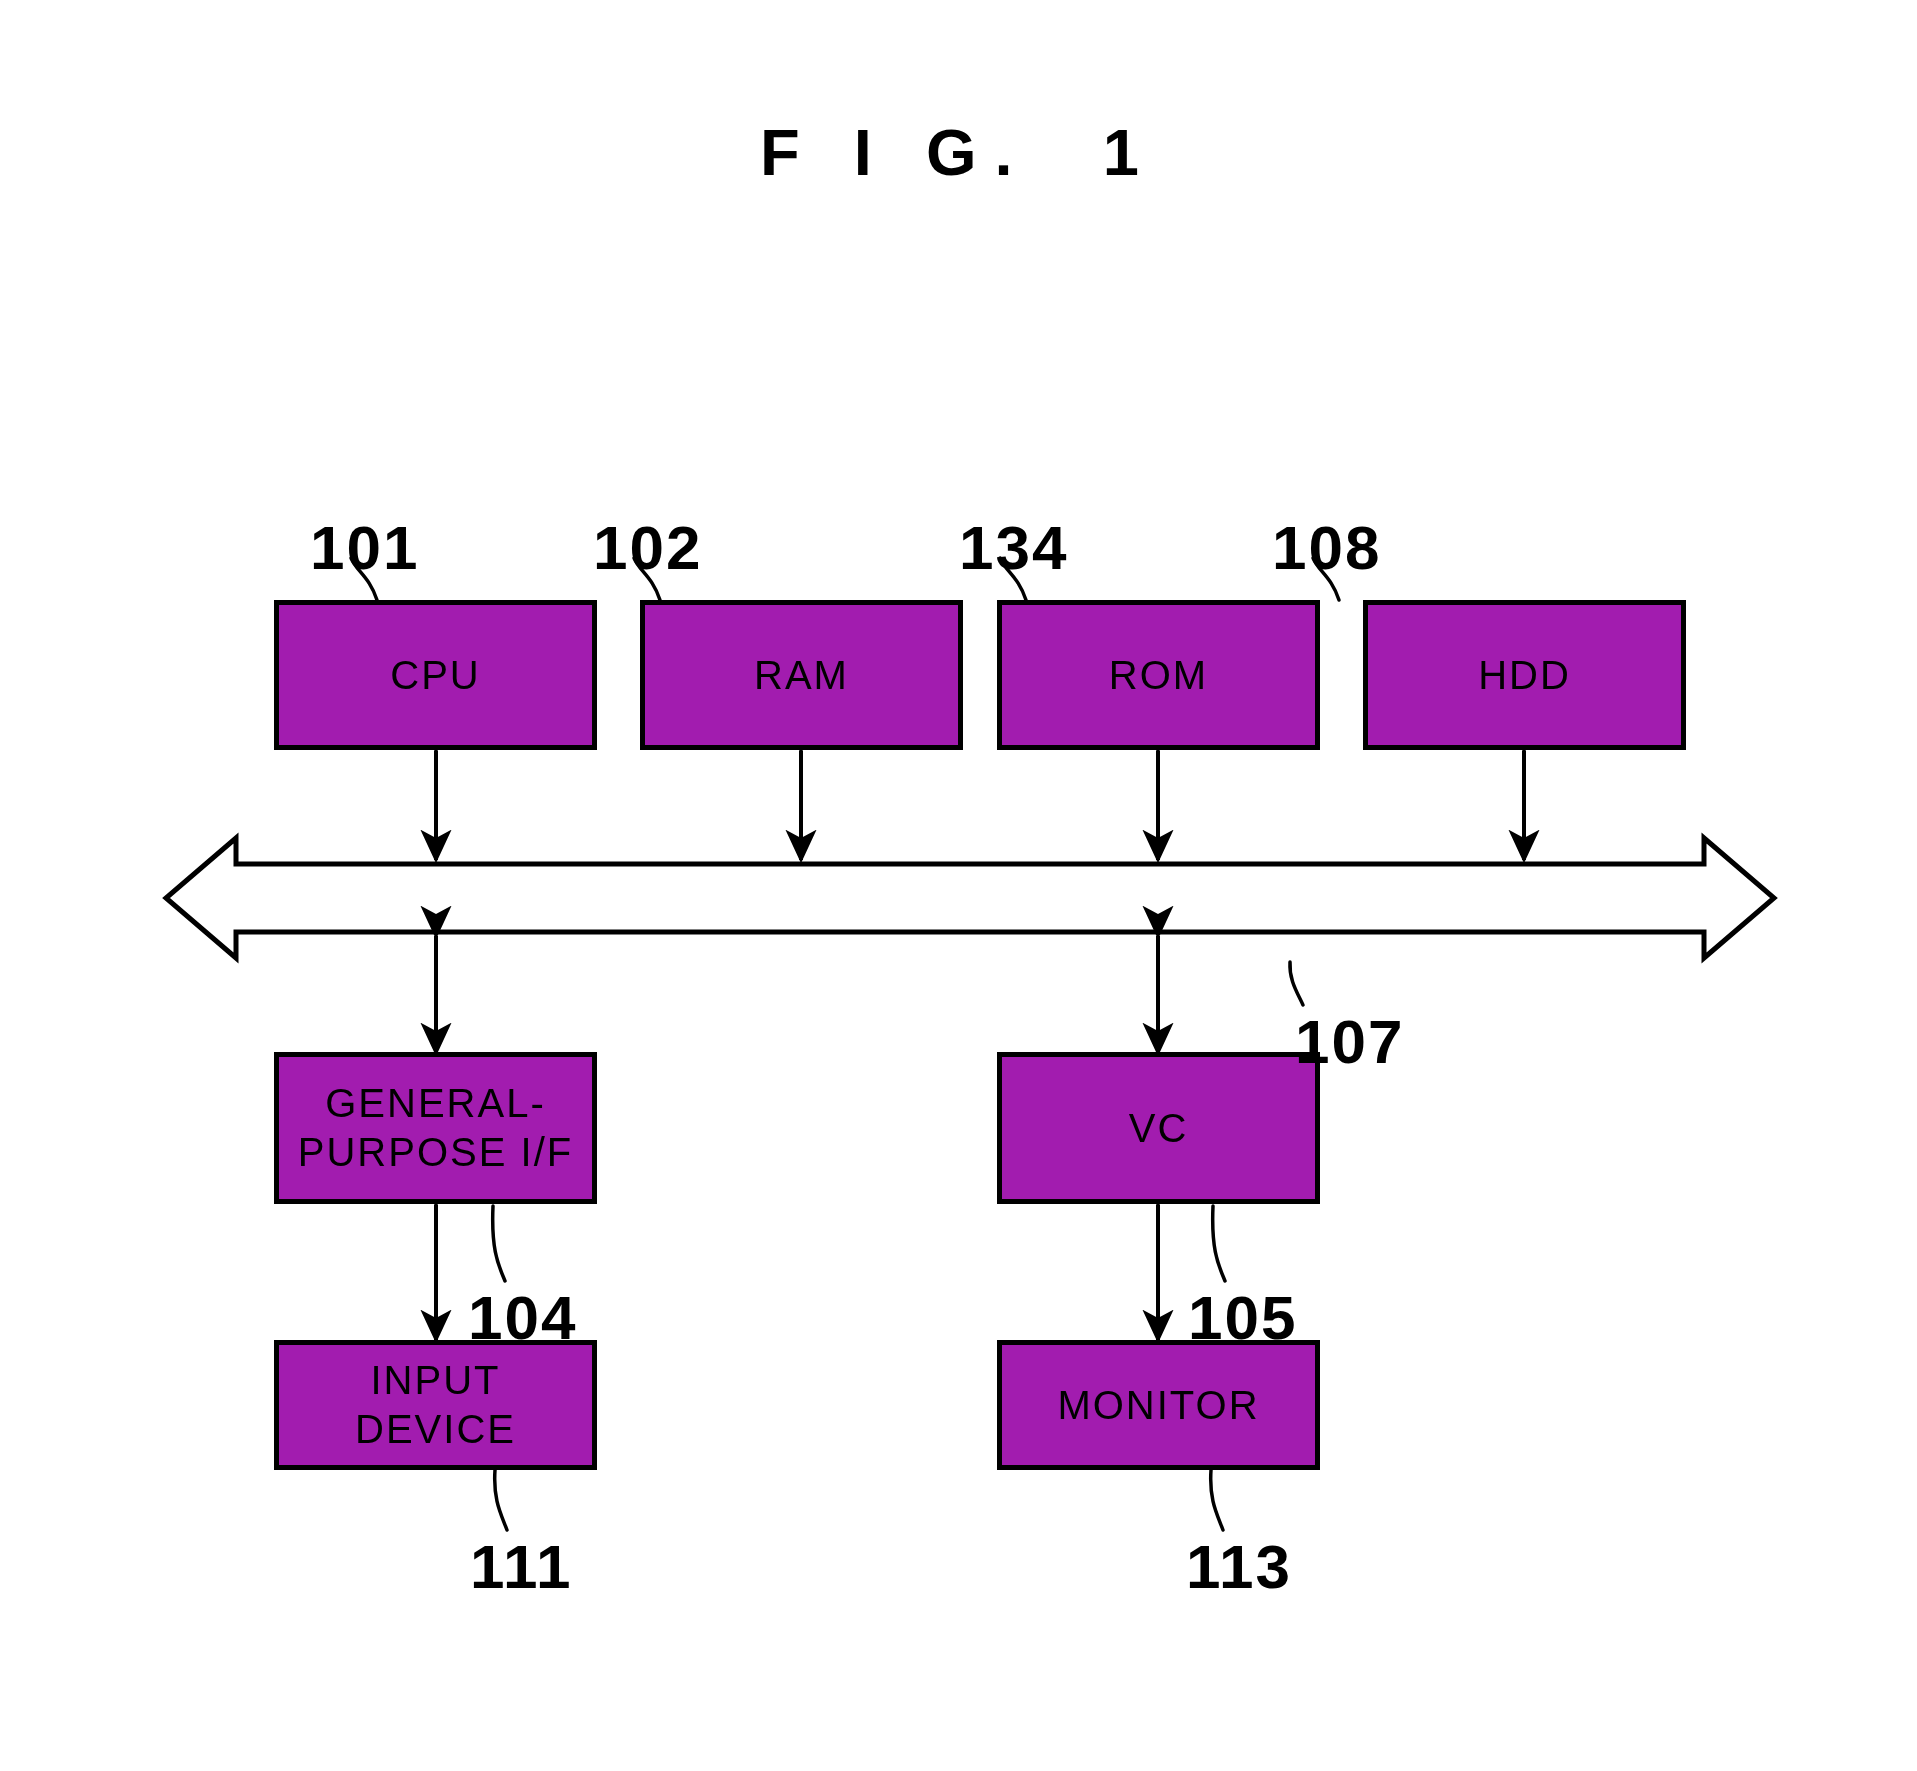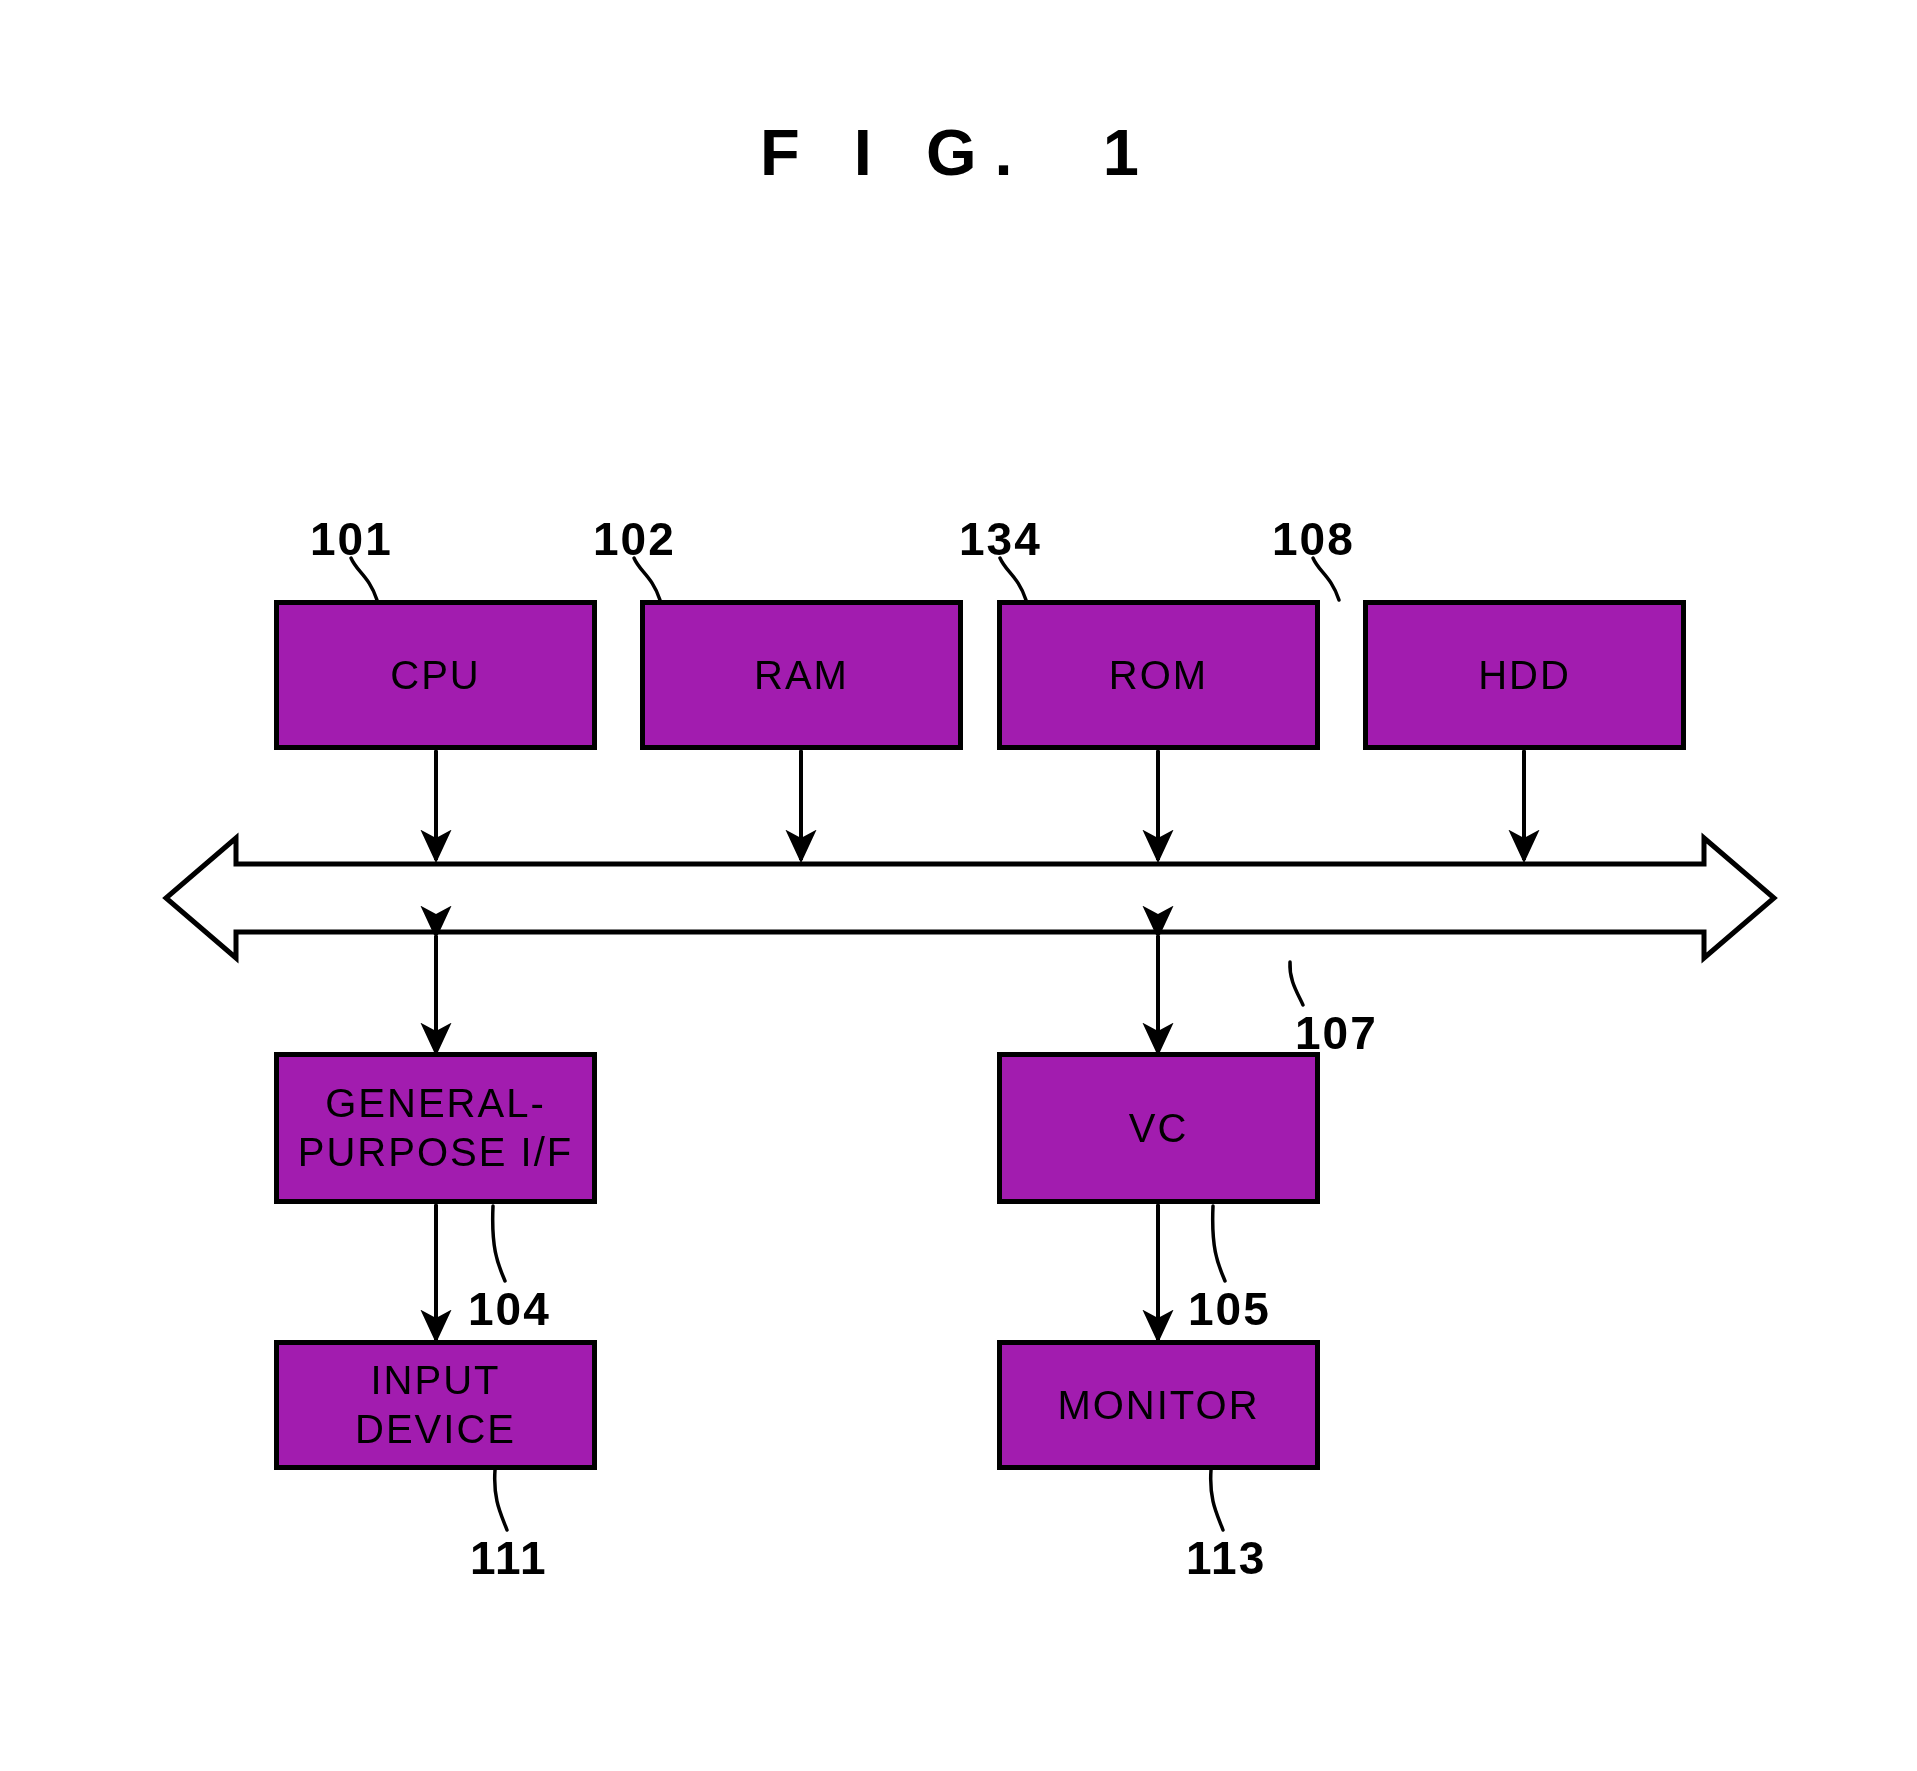--- a/index.html
+++ b/index.html
@@ -54,21 +54,21 @@
     font-size: 40px;
     line-height: 1.22;
     letter-spacing: 2px;
     font-family: "Liberation Sans", sans-serif;
     white-space: pre-line;
   }
 
   
   .ref-num {
     position: absolute;
-    font-size: 46px;
+    font-size: 62px;
     font-weight: bold;
     letter-spacing: 2px;
     font-family: "Liberation Sans", sans-serif;
   }
 
   
   #vector-layer {
     position: absolute;
     left: 0; top: 0;
     width: 1917px;

